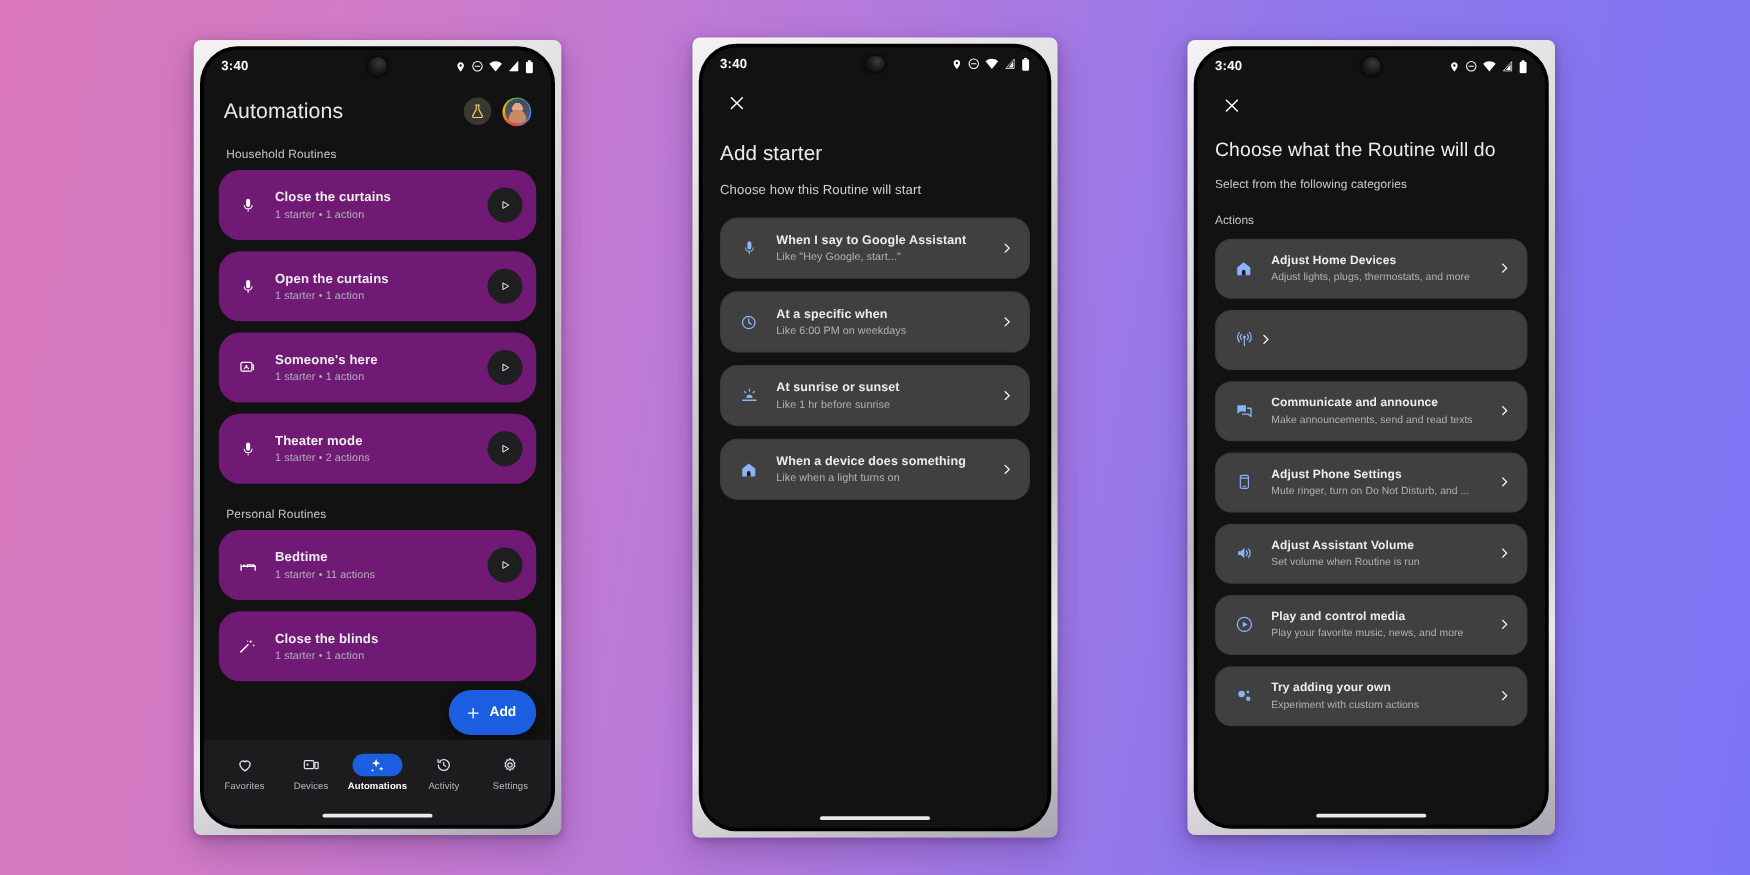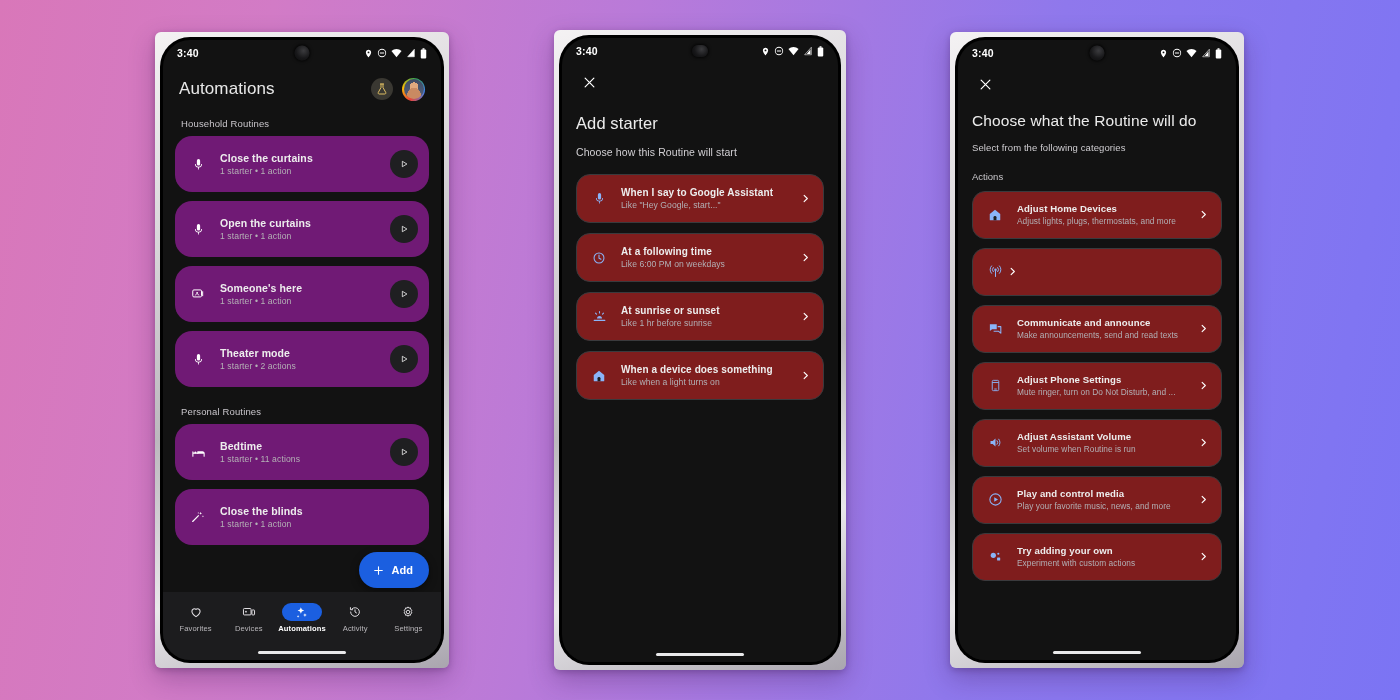--- a/index.html
+++ b/index.html
@@ -182,21 +182,21 @@
   .p1-gesture { background: #1c1c1e; }
 
   
   .sheet-body { flex: 1 1 auto; overflow: hidden; padding: 0 14px; display: flex; flex-direction: column; }
   .close-row { padding: 6px 2px 0 2px; height: 30px; flex: 0 0 30px; display: flex; align-items: center; }
   .close-btn { width: 22px; height: 22px; display: flex; align-items: center; justify-content: center; }
   .sheet-title { color: #ececec; font-size: 16.5px; margin-top: 20px; letter-spacing: .1px; }
   .sheet-sub { color: #d2d0d4; font-size: 10.5px; margin-top: 13px; letter-spacing: .1px; }
   .sheet-list { margin-top: 16px; }
   .opt-card {
-    background: #7f1d1d;
+    background: #404040;
     border: 1px solid #3a3a3d;
     border-radius: 14px;
     height: 49px;
     margin-bottom: 10px;
     display: flex;
     align-items: center;
     padding: 0 11px 0 12px;
   }
   .opt-icon { width: 20px; flex: 0 0 20px; display: flex; align-items: center; justify-content: center; }
   .opt-text { flex: 1 1 auto; padding-left: 12px; min-width: 0; }
@@ -506,21 +506,21 @@
             </div>
 
             <div class="opt-card">
               <div class="opt-icon">
                 <svg width="14" height="14" viewBox="0 0 24 24" fill="none" stroke="#8ab4f8" stroke-width="1.8" stroke-linecap="round">
                     <circle cx="12" cy="12" r="8.5"></circle>
                     <path d="M12 7v5.2l3.4 2"></path>
                   </svg>
               </div>
               <div class="opt-text">
-                <div class="opt-title">At a following time</div>
+                <div class="opt-title">At a specific when</div>
                 <div class="opt-sub">Like 6:00 PM on weekdays</div>
               </div>
               <div class="chev">
                 <svg width="11" height="11" viewBox="0 0 24 24" fill="none" stroke="#fff" stroke-width="2.4" stroke-linecap="round" stroke-linejoin="round">
                     <path d="M9 5l7 7-7 7"></path>
                   </svg>
               </div>
             </div>
 
             <div class="opt-card">

